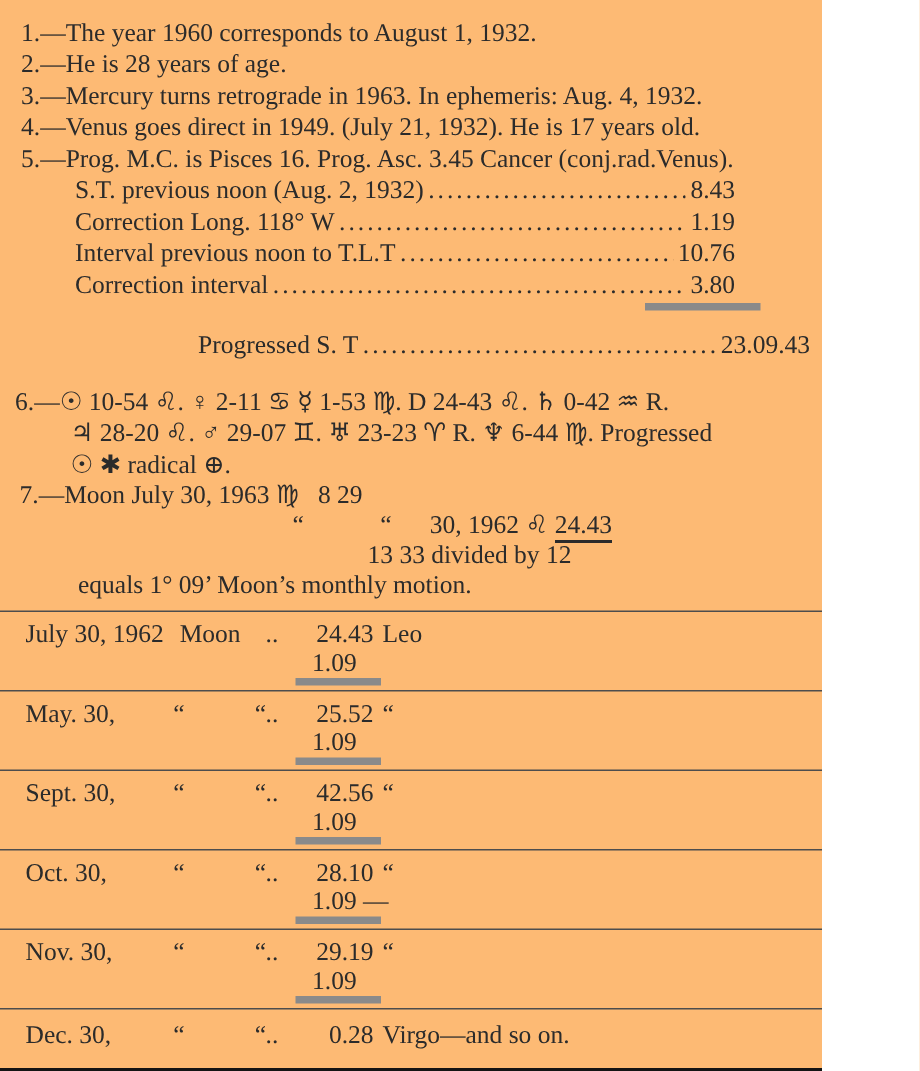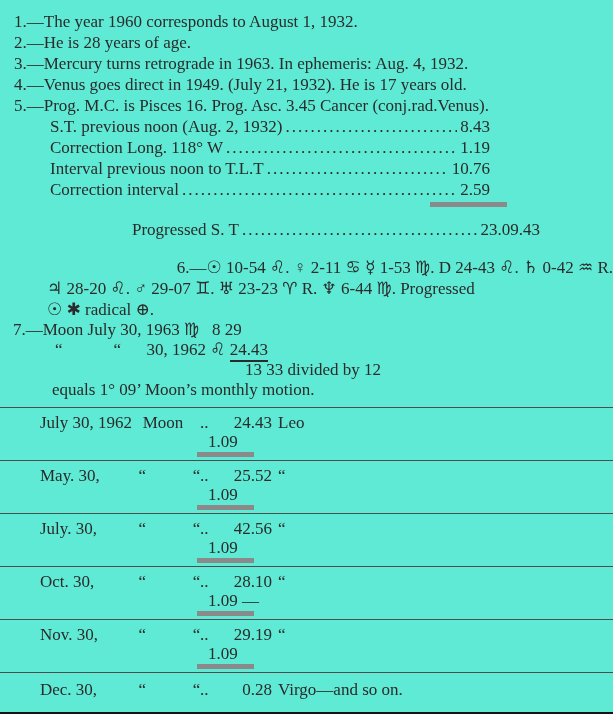--- a/index.html
+++ b/index.html
@@ -1,52 +1,52 @@
 <!DOCTYPE html>
 <html><head>
 <meta charset="utf-8">
 <style>
   html,body{margin:0;padding:0;background:#ffffff;}
   .page{
     position:relative;
-    width:613px;height:714px;
+    width:548px;height:714px;
     box-sizing:border-box;
     padding-top:11px;
     overflow:hidden;
-    background:#5eead4;
+    background:#fdba74;
     font-family:"Liberation Serif","DejaVu Serif","DejaVu Sans",serif;
     font-size:17px;
     color:#2b2b2b;
     -webkit-font-smoothing:antialiased;
   }
   .ln{line-height:21px;white-space:pre;}
   .item{margin-left:14px;}
   
   .calc{margin-left:50px;width:440px;}
   .crow{display:flex;align-items:flex-end;line-height:21px;}
   .clbl{white-space:nowrap;flex:0 0 auto;}
   .leader{flex:1 1 auto;min-width:0;overflow:hidden;white-space:nowrap;letter-spacing:2px;margin:0 3px;}
   .cval{flex:0 0 auto;white-space:nowrap;}
   .bar-gray{background:#8a8a8a;height:5px;}
   .bar-224{width:77px;margin:2px 0 0 380px;}
   .result{margin-left:82px;width:408px;margin-top:12px;}
   
   .item6{margin-top:17px;}
-  .i6a{margin-left:10px;text-align:right;}
+  .i6a{margin-left:10px;}
   .i6b{margin-left:47px;}
   .item7-l1{margin-left:13px;}
-  .item7-l2{margin-left:55px;line-height:20px;white-space:pre;}
+  .item7-l2{margin-left:55px;line-height:20px;white-space:pre;text-align:center;}
   .u243{border-bottom:2px solid #2b2b2b;padding-bottom:1px;}
   .division{margin-left:245px;line-height:20px;}
   .equals{margin-left:52px;line-height:20px;}
   
   .ntable{margin-top:7px;}
   .trow{border-top:1px solid #4d4d4d;padding:4px 0 3px 0;}
   .tline{margin-left:17px;line-height:21px;}
-  .c-date{display:inline-block;width:90px;white-space:pre;vertical-align:baseline;margin-left:23px;}
+  .c-date{display:inline-block;width:90px;white-space:pre;vertical-align:baseline;}
   .c-mid{display:inline-block;width:70px;white-space:pre;vertical-align:baseline;}
   .c-dots{display:inline-block;width:20px;white-space:pre;vertical-align:baseline;}
   .c-val{display:inline-block;width:52px;text-align:right;white-space:pre;vertical-align:baseline;}
   .c-sign{margin-left:6px;white-space:pre;}
   .incline{margin-left:208px;line-height:18px;}
   .incbar{width:57px;height:5px;background:#8a8a8a;margin:1px 0 0 197px;}
   .trow-last{border-top:1px solid #4d4d4d;padding:6px 0 7px 0;}
   .bottom-rule{height:5px;background:#141414;margin-top:5px;}
 </style>
 </head>
@@ -72,21 +72,21 @@
         <span class="cval">1.19</span>
       </div>
     <div class="crow">
         <span class="clbl">Interval previous noon to T.L.T</span>
         <span class="leader">................................................................................................</span>
         <span class="cval">10.76</span>
       </div>
     <div class="crow">
         <span class="clbl">Correction interval</span>
         <span class="leader">................................................................................................</span>
-        <span class="cval">2.59</span>
+        <span class="cval">3.80</span>
       </div>
     <div class="bar-gray bar-224"></div>
     <div class="crow result">
         <span class="clbl">Progressed S. T</span>
         <span class="leader">................................................................................................</span>
         <span class="cval">23.09.43</span>
       </div>
   </div>
 
   <div class="item6">
@@ -110,21 +110,21 @@
       <div class="incbar"></div>
     </div>
 
     <div class="trow">
       <div class="tline"><span class="c-date">May. 30,</span><span class="c-mid">  “           “</span><span class="c-dots">..</span><span class="c-val">25.52</span><span class="c-sign">“</span></div>
       <div class="incline"><span>1.09</span><span></span></div>
       <div class="incbar"></div>
     </div>
 
     <div class="trow">
-      <div class="tline"><span class="c-date">July. 30,</span><span class="c-mid">  “           “</span><span class="c-dots">..</span><span class="c-val">42.56</span><span class="c-sign">“</span></div>
+      <div class="tline"><span class="c-date">Sept. 30,</span><span class="c-mid">  “           “</span><span class="c-dots">..</span><span class="c-val">42.56</span><span class="c-sign">“</span></div>
       <div class="incline"><span>1.09</span><span></span></div>
       <div class="incbar"></div>
     </div>
 
     <div class="trow">
       <div class="tline"><span class="c-date">Oct. 30,</span><span class="c-mid">  “           “</span><span class="c-dots">..</span><span class="c-val">28.10</span><span class="c-sign">“</span></div>
       <div class="incline"><span>1.09</span><span> —</span></div>
       <div class="incbar"></div>
     </div>
 

